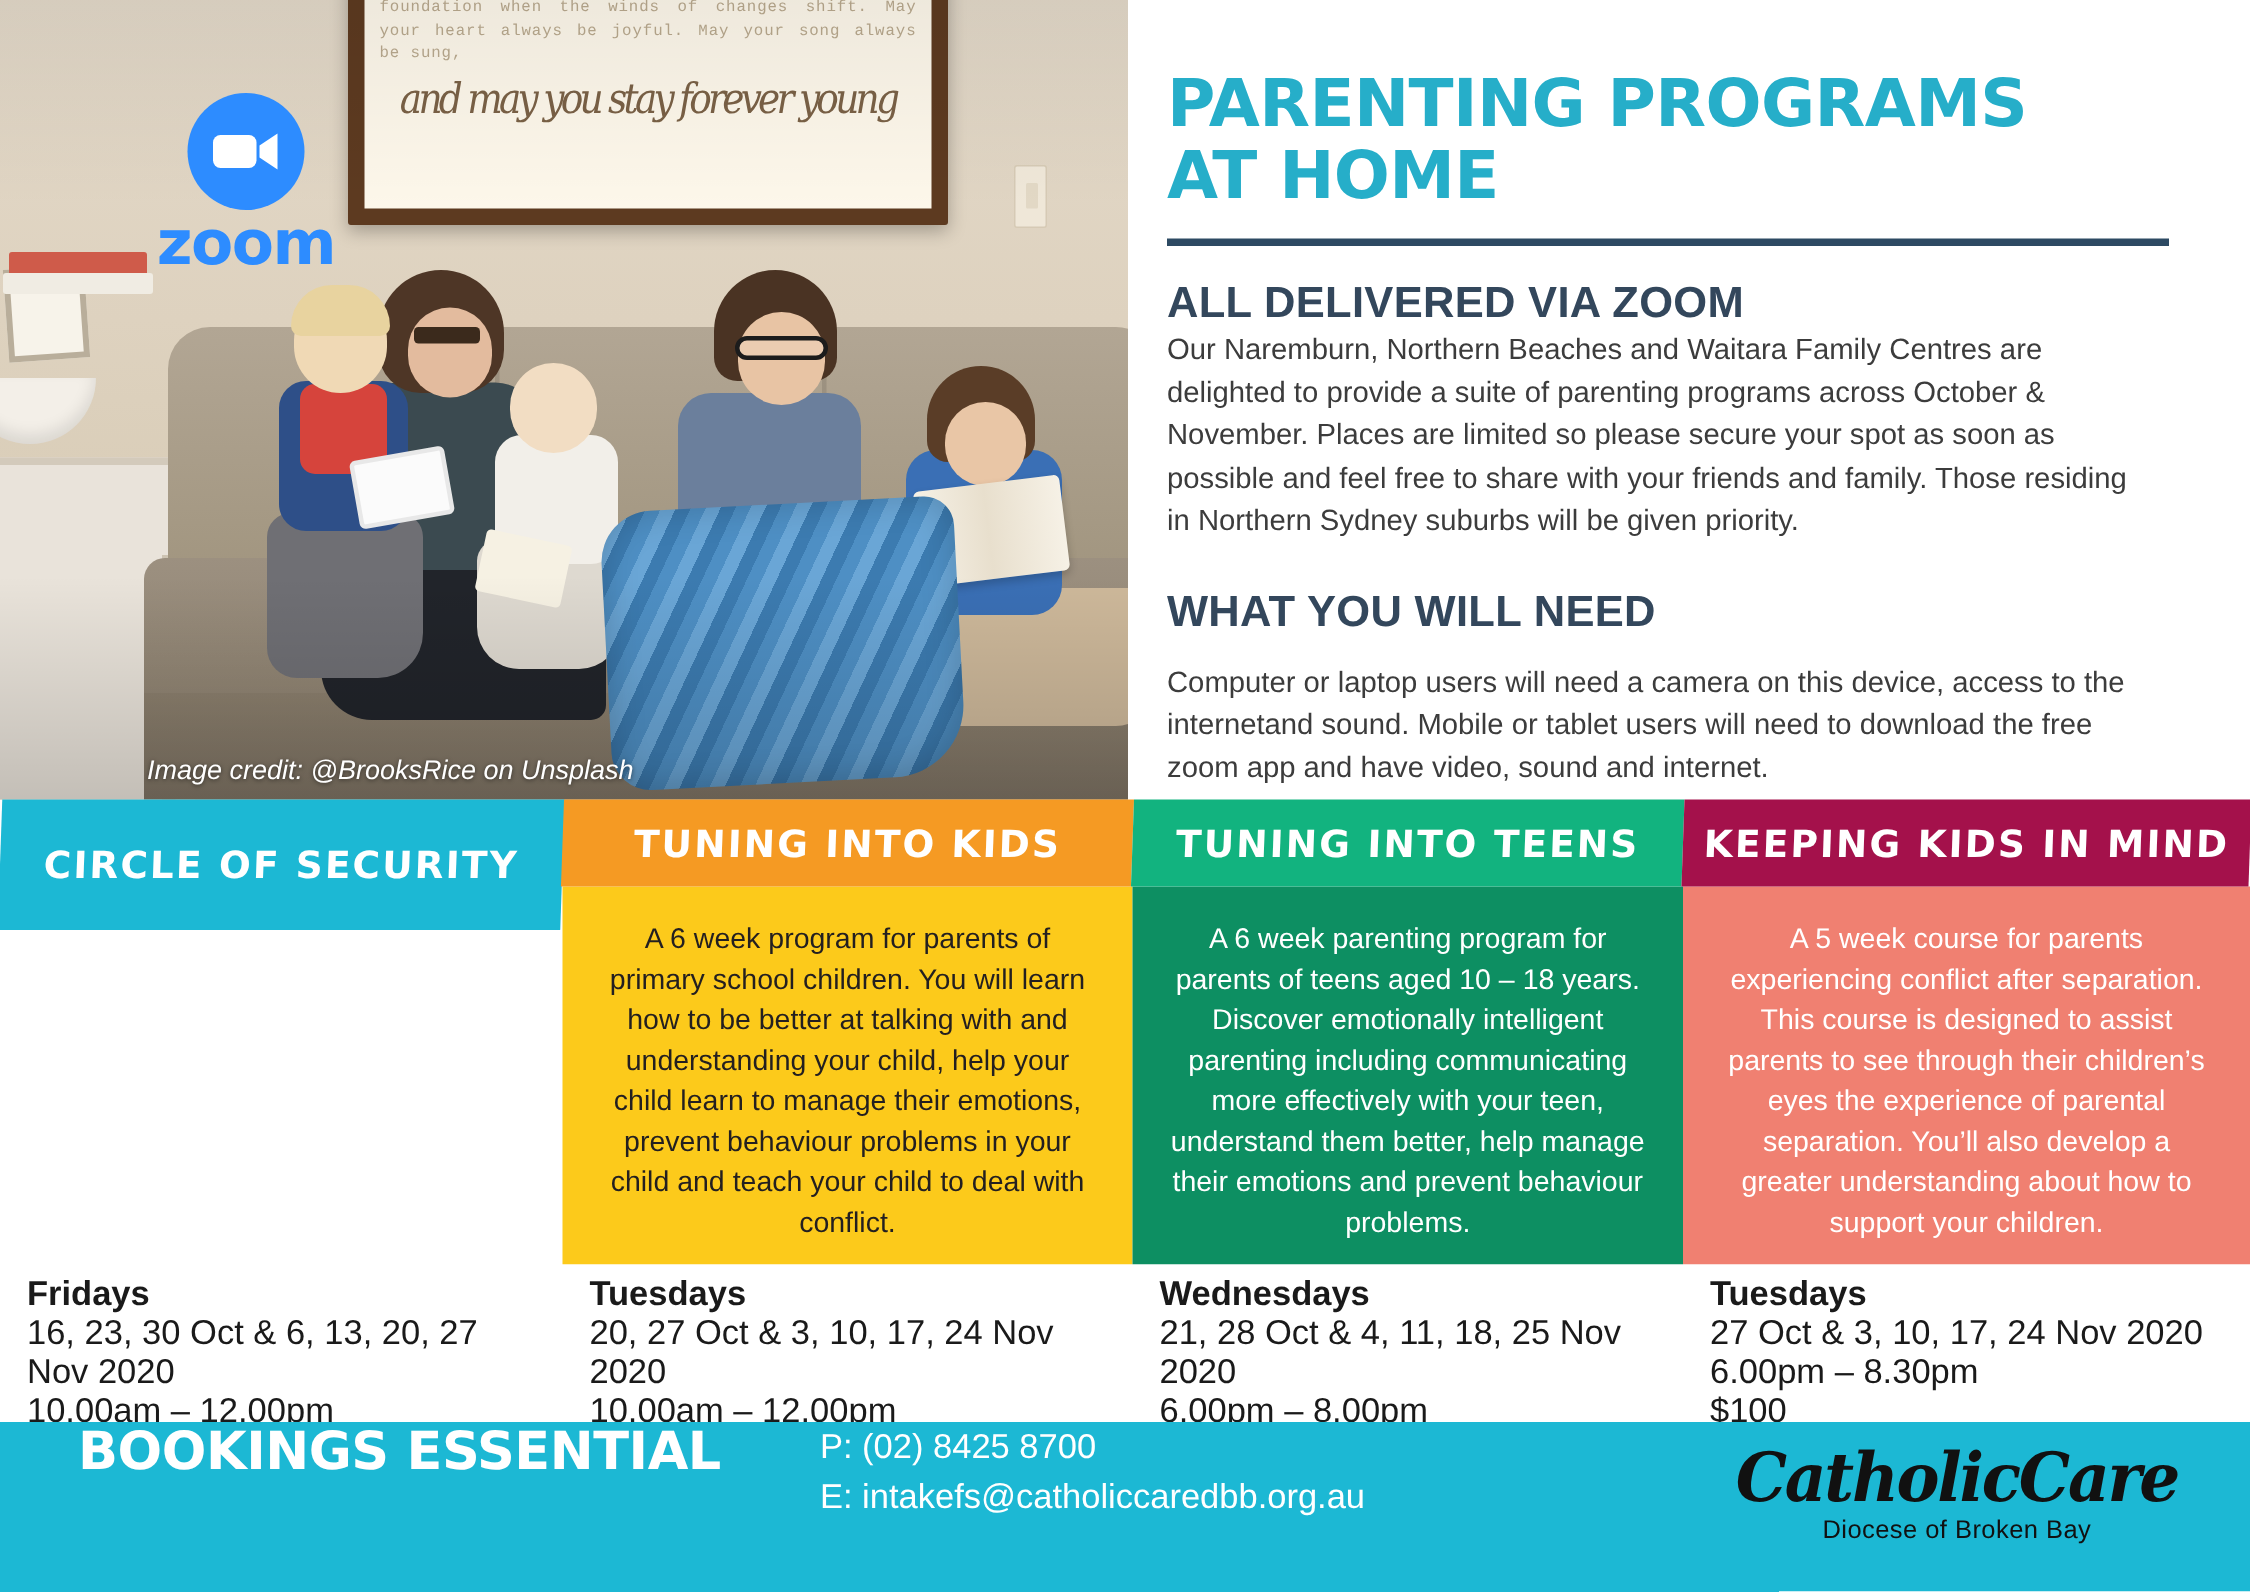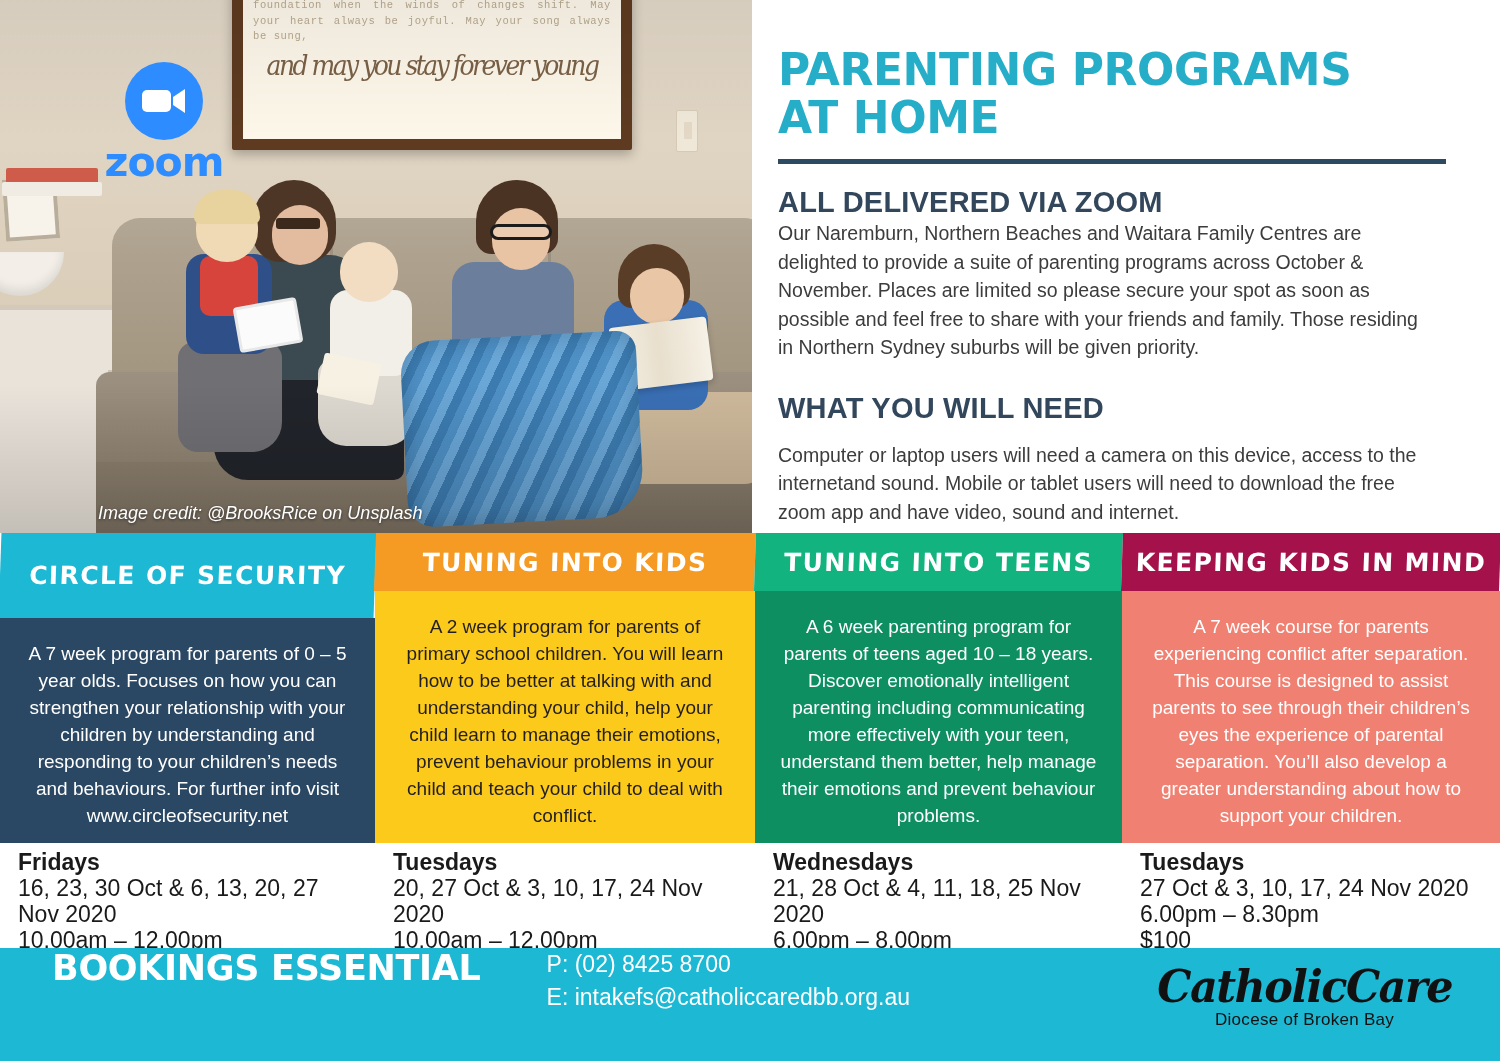--- a/index.html
+++ b/index.html
@@ -430,36 +430,35 @@
       <div class="para">Our Naremburn, Northern Beaches and Waitara Family Centres are delighted to provide a suite of parenting programs across October  &amp; November. Places are limited so please secure your spot as soon as possible and feel free to share with your friends and family. Those residing in Northern Sydney suburbs will be given priority.</div>
       <div class="subhead subhead2">WHAT YOU WILL NEED</div>
       <div class="para para2">Computer or laptop users will need a camera on this device, access to the internetand sound. Mobile or tablet users will need to download the free zoom app and have video, sound and internet.</div>
     </div>
   </div>
 
   <div class="programs">
 
     <div class="col" style="width:375px;">
       <div class="col-head" style="background:#1cb8d4;">CIRCLE OF SECURITY</div>
-      <div class="col-body" style="background:#2a4763;color:#ffffff;">A 7 week program for parents of 0 – 5 year olds. Focuses on how you can strengthen your relationship with your children by understanding and responding to your children’s needs and behaviours. For further info visit www.circleofsecurity.net</div>
     </div>
 
     <div class="col" style="width:380px;">
       <div class="col-head" style="background:#f59a23;">TUNING INTO KIDS</div>
-      <div class="col-body" style="background:#fcca1b;color:#231f20;">A 2 week program for parents of primary school children. You will learn how to be better at talking with and understanding your child, help your child learn to manage their emotions, prevent behaviour problems in your child and teach your child to deal with conflict.</div>
+      <div class="col-body" style="background:#fcca1b;color:#231f20;">A 6 week program for parents of primary school children. You will learn how to be better at talking with and understanding your child, help your child learn to manage their emotions, prevent behaviour problems in your child and teach your child to deal with conflict.</div>
     </div>
 
     <div class="col" style="width:367px;">
       <div class="col-head" style="background:#12b37f;">TUNING INTO TEENS</div>
       <div class="col-body" style="background:#0d8f62;color:#ffffff;">A 6 week parenting program for parents of teens aged 10 – 18 years. Discover emotionally intelligent parenting including communicating more effectively with your teen, understand them better,  help manage their emotions and prevent behaviour problems.</div>
     </div>
 
     <div class="col" style="width:378px;">
       <div class="col-head" style="background:#a4114b;">KEEPING KIDS IN MIND</div>
-      <div class="col-body" style="background:#f08071;color:#ffffff;">A 7 week course for parents experiencing conflict after separation. This course is designed to assist parents to see through their children’s eyes the experience of parental separation. You’ll also develop a greater understanding about how to support your children.</div>
+      <div class="col-body" style="background:#f08071;color:#ffffff;">A 5 week course for parents experiencing conflict after separation. This course is designed to assist parents to see through their children’s eyes the experience of parental separation. You’ll also develop a greater understanding about how to support your children.</div>
     </div>
   </div>
 
   <div class="schedule">
 
     <div class="sched-cell" style="width:375px;">
       <div class="sched-day">Fridays</div>
       <div>16, 23, 30 Oct &amp; 6, 13, 20, 27 Nov 2020</div>
       <div>10.00am – 12.00pm</div>
       <div>FREE</div>

